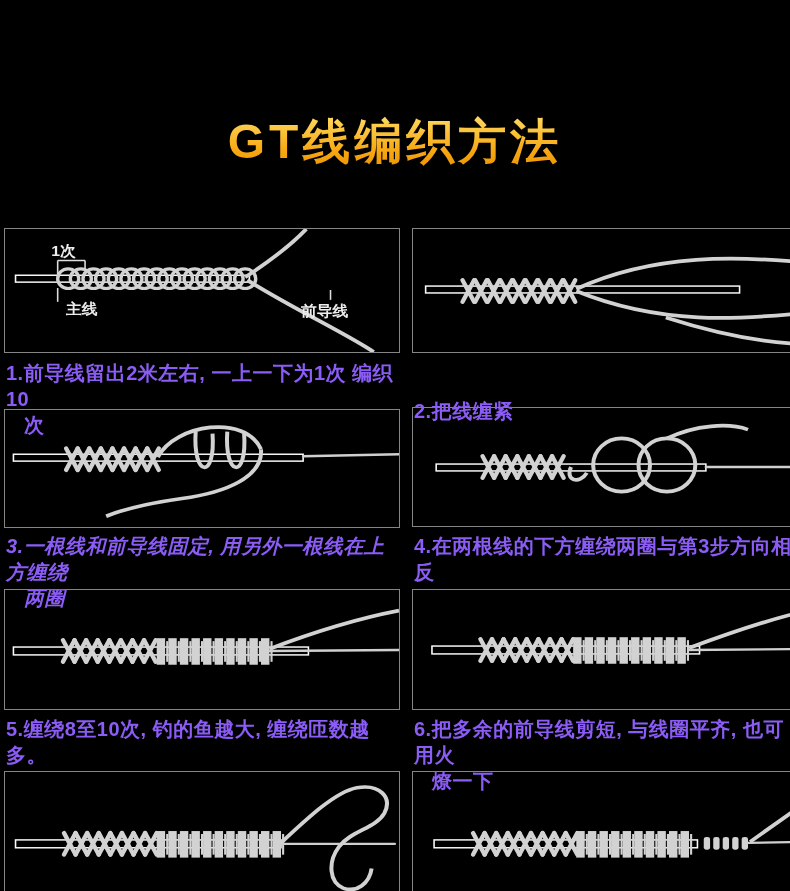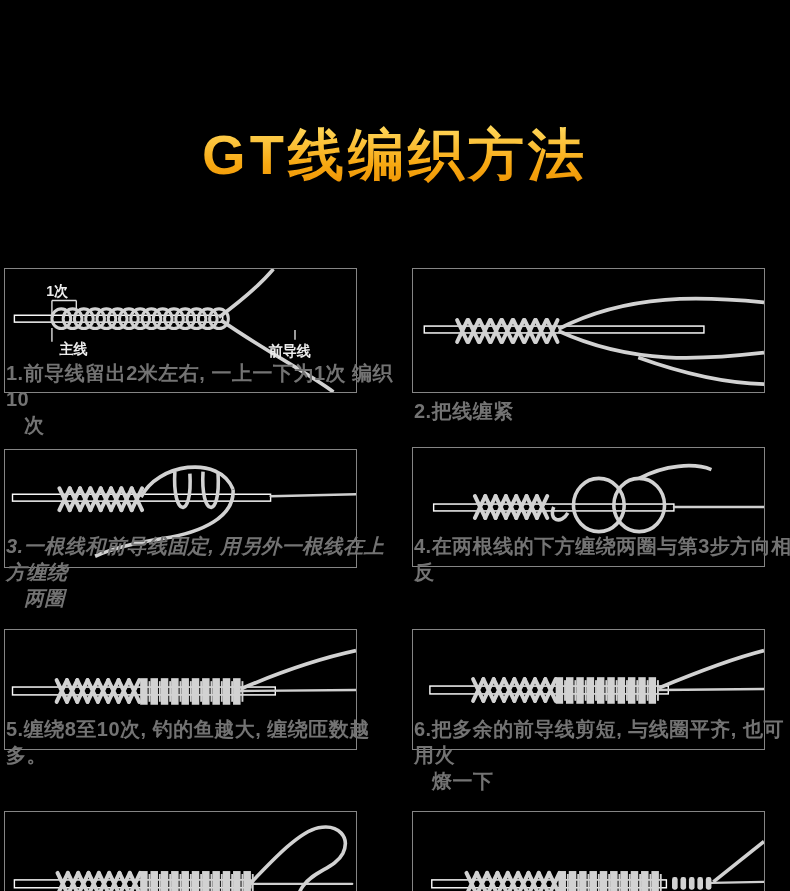--- a/index.html
+++ b/index.html
@@ -1,35 +1,35 @@
 <!DOCTYPE html>
 <html><head>
 <meta charset="utf-8">
 <style>
   html,body{margin:0;padding:0;background:#000;}
   .stage{position:relative;width:790px;height:891px;background:#000;overflow:hidden;
          font-family:"Liberation Sans","DejaVu Sans",sans-serif;}
-  .title{position:absolute;left:0;right:0;top:116px;margin:8px;text-align:center;
-         font-size:56px;font-weight:900;letter-spacing:4px;line-height:1.1;
+  .title{position:absolute;left:0;right:0;top:116px;margin:0;text-align:center;
+         font-size:48px;font-weight:900;letter-spacing:4px;line-height:1.1;
          color:#f7a51a;}
   @supports (-webkit-background-clip:text){
     .title{background:linear-gradient(180deg,#ffd95e 0%,#f7a812 65%,#ee9404 100%);
            -webkit-background-clip:text;background-clip:text;color:transparent;}
   }
-  .panel{position:absolute;width:353px;background:#000;border:1px solid #858585;box-sizing:border-box;margin-top:40px;}
+  .panel{position:absolute;width:396px;background:#000;border:1px solid #858585;box-sizing:border-box;}
   .panel svg{display:block;width:100%;height:100%;}
   .p1{left:4px;top:228px;height:125px;}
   .p2{left:412px;top:228px;height:125px;}
   .p3{left:4px;top:409px;height:119px;}
   .p4{left:412px;top:407px;height:120px;}
   .p5{left:4px;top:589px;height:121px;}
   .p6{left:412px;top:589px;height:121px;}
   .p7{left:4px;top:771px;height:126px;}
   .p8{left:412px;top:771px;height:126px;}
-  .caption{position:absolute;margin:0;color:#737373;font-size:20px;line-height:26px;
+  .caption{position:absolute;margin:0;color:#8b5cf6;font-size:20px;line-height:26px;
            font-weight:bold;letter-spacing:0.5px;}
   .caption .l2{margin-left:18px;}
   .c1{left:6px;top:360px;width:398px;}
   .c2{left:414px;top:360px;width:372px;margin-top:38px;}
   .c3{left:6px;top:533px;width:398px;font-style:italic;}
   .c4{left:414px;top:533px;width:378px;}
   .c5{left:6px;top:716px;width:400px;}
   .c6{left:414px;top:716px;width:380px;}
   .defs{position:absolute;width:0;height:0;overflow:hidden;}
   .art{stroke:#d2d2d2;stroke-width:3.8;fill:none;}

